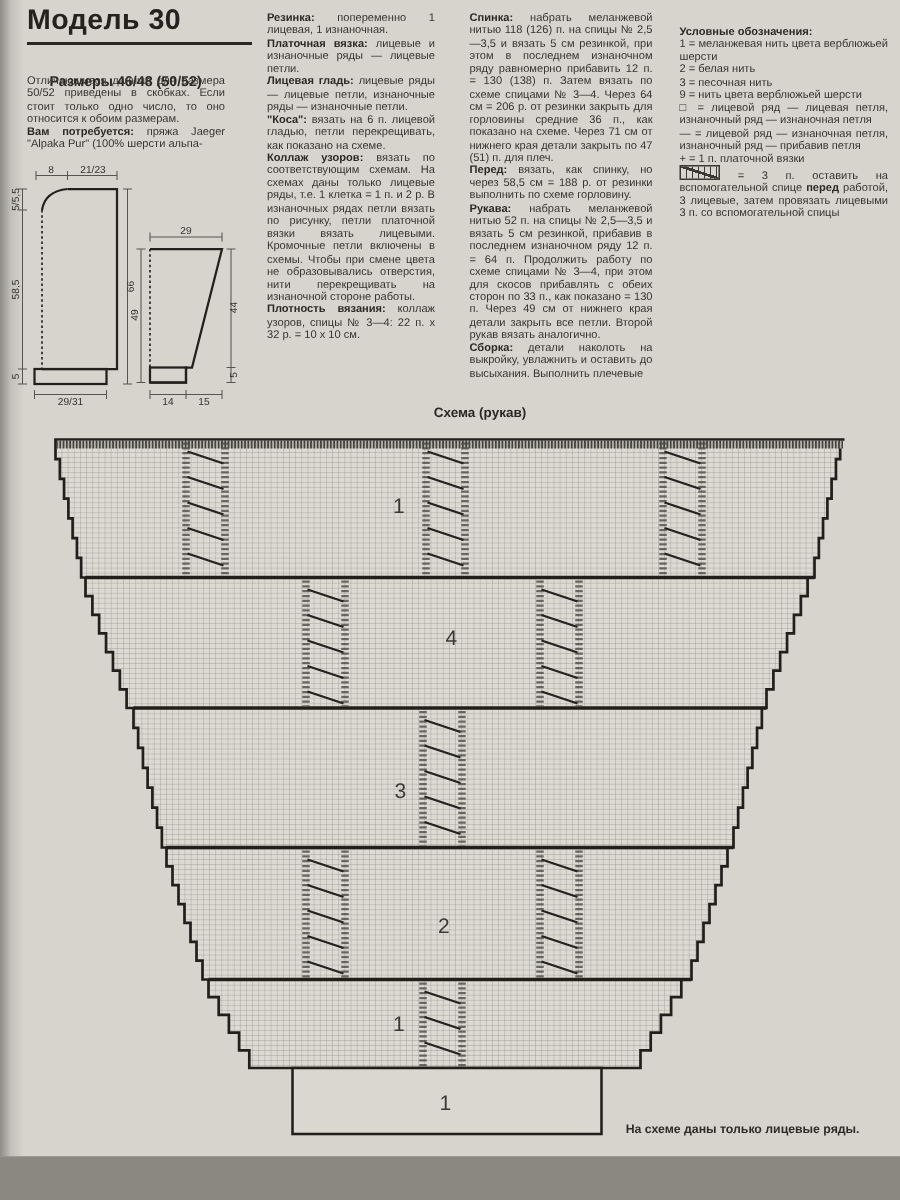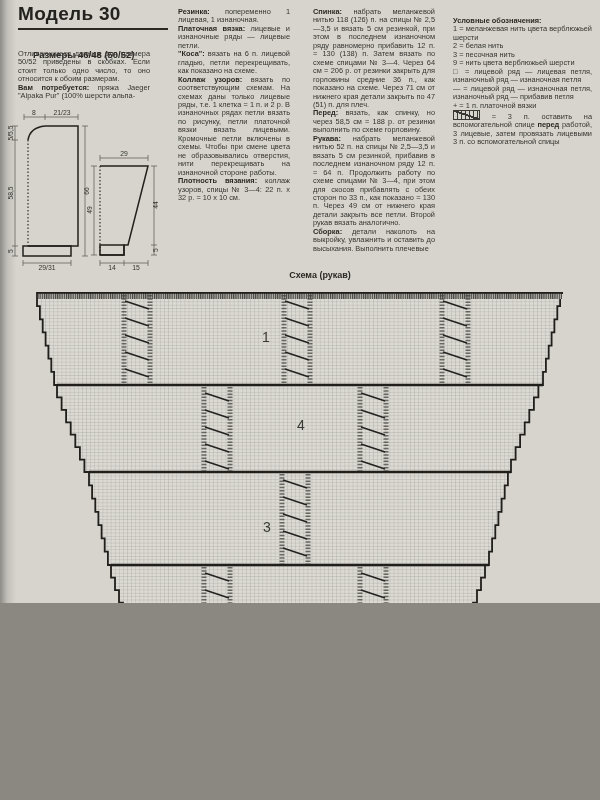--- a/index.html
+++ b/index.html
@@ -1,16 +1,16 @@
 <!DOCTYPE html>
 <html><head>
 <meta charset="utf-8">
 <style>
   html,body{margin:0;padding:0;background:#8a8880;}
-  .page{position:relative;width:600px;height:603px;margin:0 auto;background:#d6d4cd;
+  .page{position:relative;width:600px;height:771px;margin:0 auto;background:#d6d4cd;
         font-family:"Liberation Sans","DejaVu Sans",sans-serif;color:#33302c;overflow:hidden;}
   .spine{position:absolute;left:0;top:0;width:16px;height:100%;
          background:linear-gradient(90deg,rgba(70,68,64,.5),rgba(140,138,132,.28) 45%,rgba(214,212,205,0));}
   .page-title{position:absolute;left:18px;top:3px;margin:0;font-size:19px;font-weight:bold;color:#24221e;letter-spacing:.3px;}
   .title-rule{position:absolute;left:18px;top:28px;width:150px;height:2.4px;background:#2a2823;}
   .sizes{position:absolute;left:18px;top:34px;margin:15px;font-size:9.5px;font-weight:bold;color:#2b2925;}
   .col{position:absolute;font-size:7.4px;line-height:8.45px;text-align:justify;color:#363430;}
   #col1{left:18px;top:50px;width:132px;}
   #col2{left:178px;top:8px;width:112px;}
   #col3{left:313px;top:8px;width:122px;}
@@ -44,20 +44,21 @@
   <div class="title-rule"></div>
   <h2 class="sizes">Размеры 46/48 (50/52)</h2>
 
   <div class="col" id="col1">
       <div class="para"><span>Отличающиеся данные для размера 50/52 приведены в скобках. Если стоит только одно число, то оно относится к обоим размерам.</span></div>
       <div class="para"><span class="b">Вам потребуется:</span><span> пряжа Jaeger "Alpaka Pur" (100% шерсти альпа-</span></div>
     </div>
   <div class="col" id="col2">
       <div class="para"><span class="b">Резинка:</span><span> попеременно 1 лицевая, 1 изнаночная.</span></div>
       <div class="para"><span class="b">Платочная вязка:</span><span> лицевые и изнаночные ряды — лицевые петли.</span></div>
+      <div class="para"><span class="b">Лицевая гладь:</span><span> лицевые ряды — лицевые петли, изнаночные ряды — изнаночные петли.</span></div>
       <div class="para"><span class="b">"Коса":</span><span> вязать на 6 п. лицевой гладью, петли перекрещивать, как показано на схеме.</span></div>
       <div class="para"><span class="b">Коллаж узоров:</span><span> вязать по соответствующим схемам. На схемах даны только лицевые ряды, т.е. 1 клетка = 1 п. и 2 р. В изнаночных рядах петли вязать по рисунку, петли платочной вязки вязать лицевыми. Кромочные петли включены в схемы. Чтобы при смене цвета не образовывались отверстия, нити перекрещивать на изнаночной стороне работы.</span></div>
       <div class="para"><span class="b">Плотность вязания:</span><span> коллаж узоров, спицы № 3—4: 22 п. x 32 р. = 10 x 10 см.</span></div>
     </div>
   <div class="col" id="col3">
       <div class="para"><span class="b">Спинка:</span><span> набрать меланжевой нитью 118 (126) п. на спицы № 2,5—3,5 и вязать 5 см резинкой, при этом в последнем изнаночном ряду равномерно прибавить 12 п. = 130 (138) п. Затем вязать по схеме спицами № 3—4. Через 64 см = 206 р. от резинки закрыть для горловины средние 36 п., как показано на схеме. Через 71 см от нижнего края детали закрыть по 47 (51) п. для плеч.</span></div>
       <div class="para"><span class="b">Перед:</span><span> вязать, как спинку, но через 58,5 см = 188 р. от резинки выполнить по схеме горловину.</span></div>
       <div class="para"><span class="b">Рукава:</span><span> набрать меланжевой нитью 52 п. на спицы № 2,5—3,5 и вязать 5 см резинкой, прибавив в последнем изнаночном ряду 12 п. = 64 п. Продолжить работу по схеме спицами № 3—4, при этом для скосов прибавлять с обеих сторон по 33 п., как показано = 130 п. Через 49 см от нижнего края детали закрыть все петли. Второй рукав вязать аналогично.</span></div>
       <div class="para"><span class="b">Сборка:</span><span> детали наколоть на выкройку, увлажнить и оставить до высыхания. Выполнить плечевые</span></div>
     </div>

